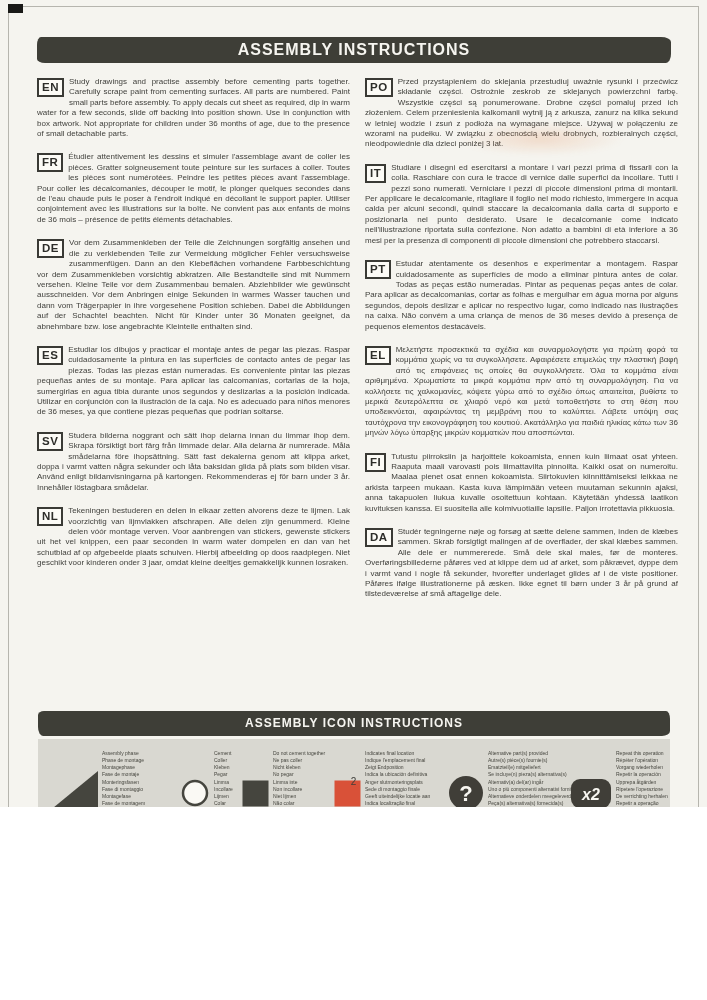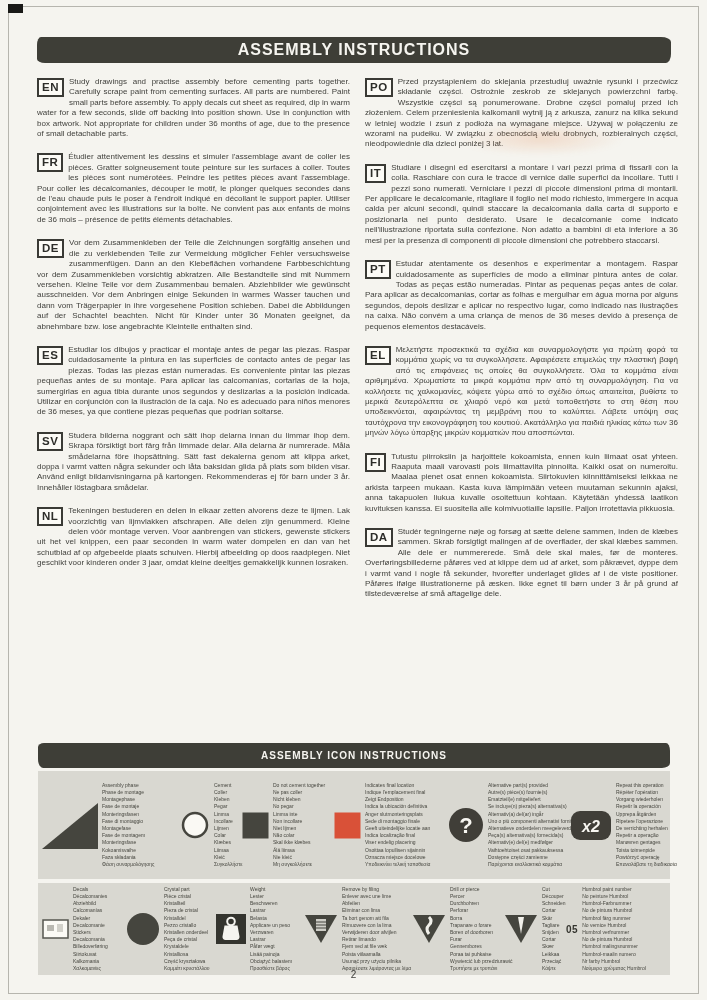--- a/index.html
+++ b/index.html
@@ -1,36 +1,36 @@
 <!DOCTYPE html>
 <html><head>
 <meta charset="utf-8">
 <style>
   html,body{margin:0;padding:0;background:#ffffff;}
-  .page{position:relative;width:707px;height:1000px;background:#f5f4ef;overflow:hidden;
+  .page{position:relative;width:707px;height:807px;background:#f5f4ef;overflow:hidden;
         font-family:"Liberation Sans",sans-serif;color:#3e3e3a;}
   .page-frame{position:absolute;left:8px;top:6px;width:689px;height:986px;
         border:1px solid #b6b5ae;pointer-events:none;}
   .corner-mark{position:absolute;left:8px;top:4px;width:15px;height:9px;background:#191917;}
   .bar{background:#3e3e37;color:#f6f5f0;font-weight:bold;text-align:center;
        text-transform:uppercase;}
   .top-bar{margin:37px 36px 0 37px;height:26px;line-height:26px;font-size:16px;
        letter-spacing:1px;border-radius:4px 10px 5px 8px / 8px 5px 9px 4px;}
   .columns{display:flex;gap:15px;padding:14px 29px 0 37px;min-height:648px;
        align-items:flex-start;box-sizing:border-box;}
   .col{flex:1;min-width:0;}
   .section{margin-bottom:13px;font-size:8px;line-height:10.4px;text-align:justify;
        color:#3f3f3b;}
   .section::after{content:"";display:block;clear:both;}
   .lang-badge{float:left;border:2px solid #3a3a35;color:#2e2e2a;font-weight:bold;
        font-size:11.5px;line-height:13px;padding:1px 3px;margin:1px 5px 1px 0;
        background:#fcfbf6;letter-spacing:0.5px;}
   .icon-table{margin:0 37px 0 38px;}
-  .table-bar{height:25px;line-height:25px;font-size:10px;letter-spacing:1px;
-       margin-bottom:3px;border-radius:6px 4px 8px 5px / 4px 8px 5px 9px;margin-top:32px;}
+  .table-bar{height:25px;line-height:25px;font-size:12px;letter-spacing:1px;
+       margin-bottom:3px;border-radius:6px 4px 8px 5px / 4px 8px 5px 9px;}
   .band{background:#d9d8d1;display:flex;align-items:stretch;padding:2px 4px;
        box-sizing:border-box;}
   #row1{height:108px;margin-bottom:4px;}
   #row2{height:92px;}
   .cell{display:flex;align-items:center;flex:none;box-sizing:border-box;}
   .cell-icon{flex:none;display:flex;align-items:center;justify-content:center;}
   .cell-labels{margin-left:4px;font-size:5px;line-height:7.2px;color:#46463f;
        white-space:nowrap;}
   .cell-labels div{height:7.2px;}
   .num-badge{font-weight:bold;font-size:10px;color:#35352f;letter-spacing:0.5px;}

